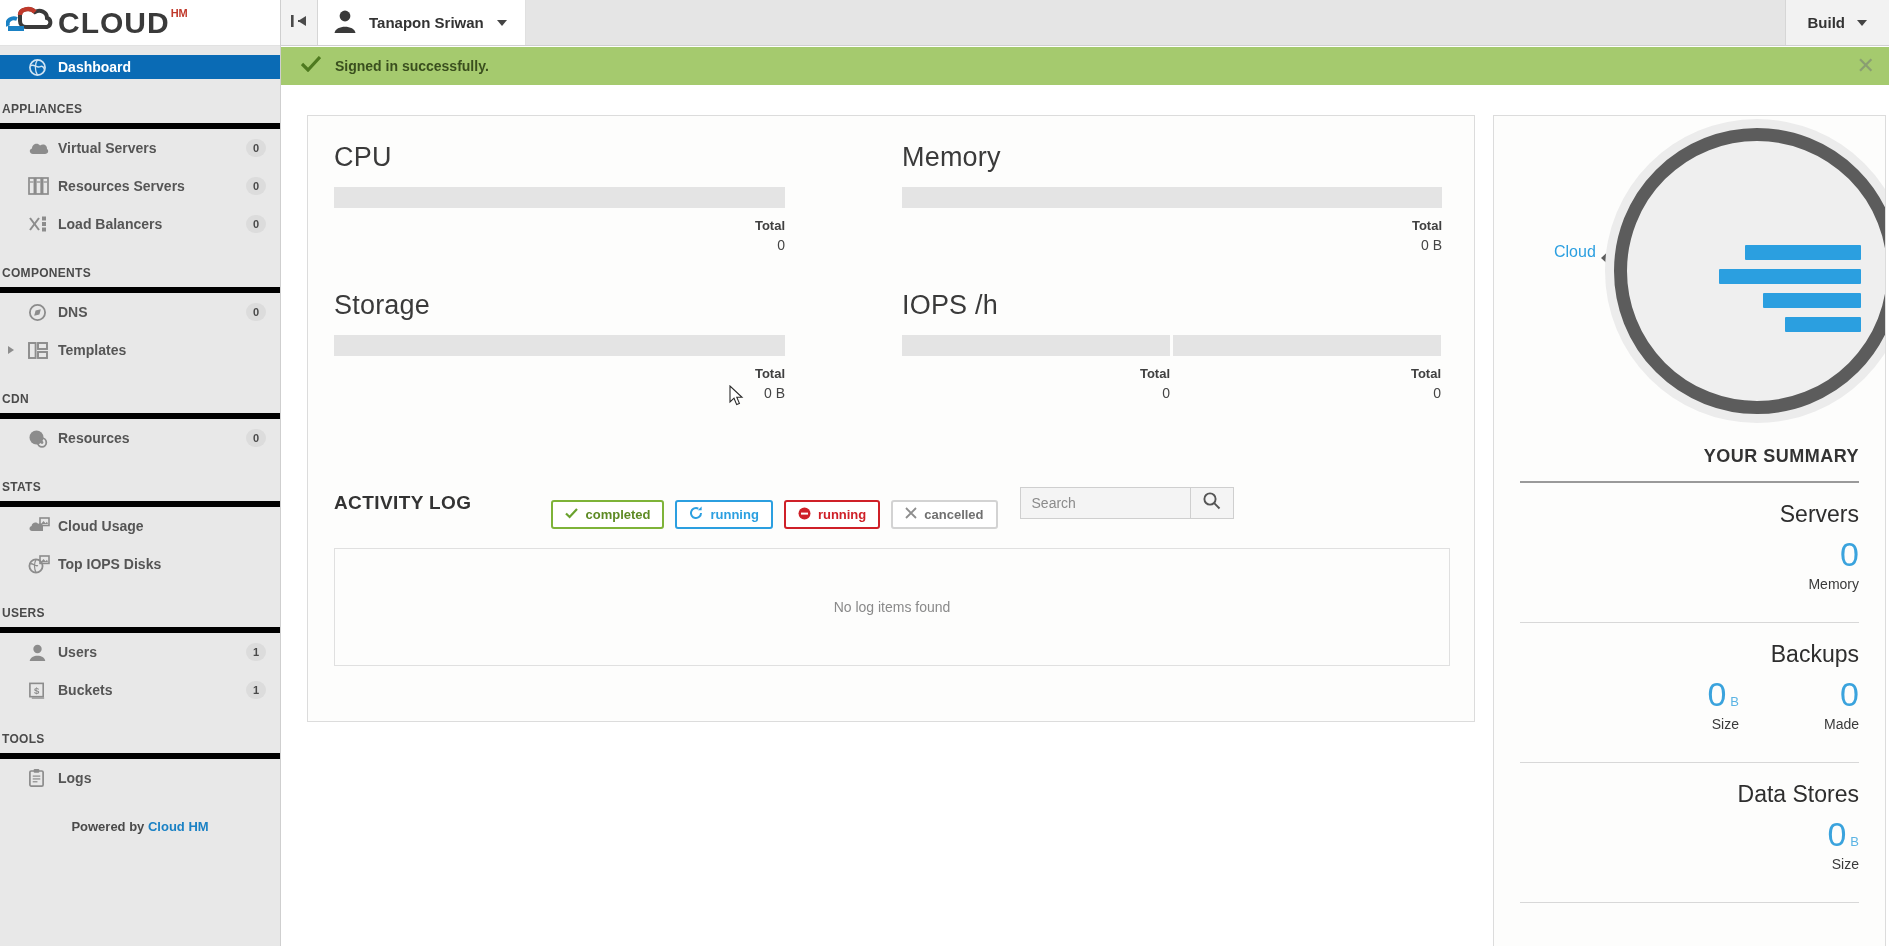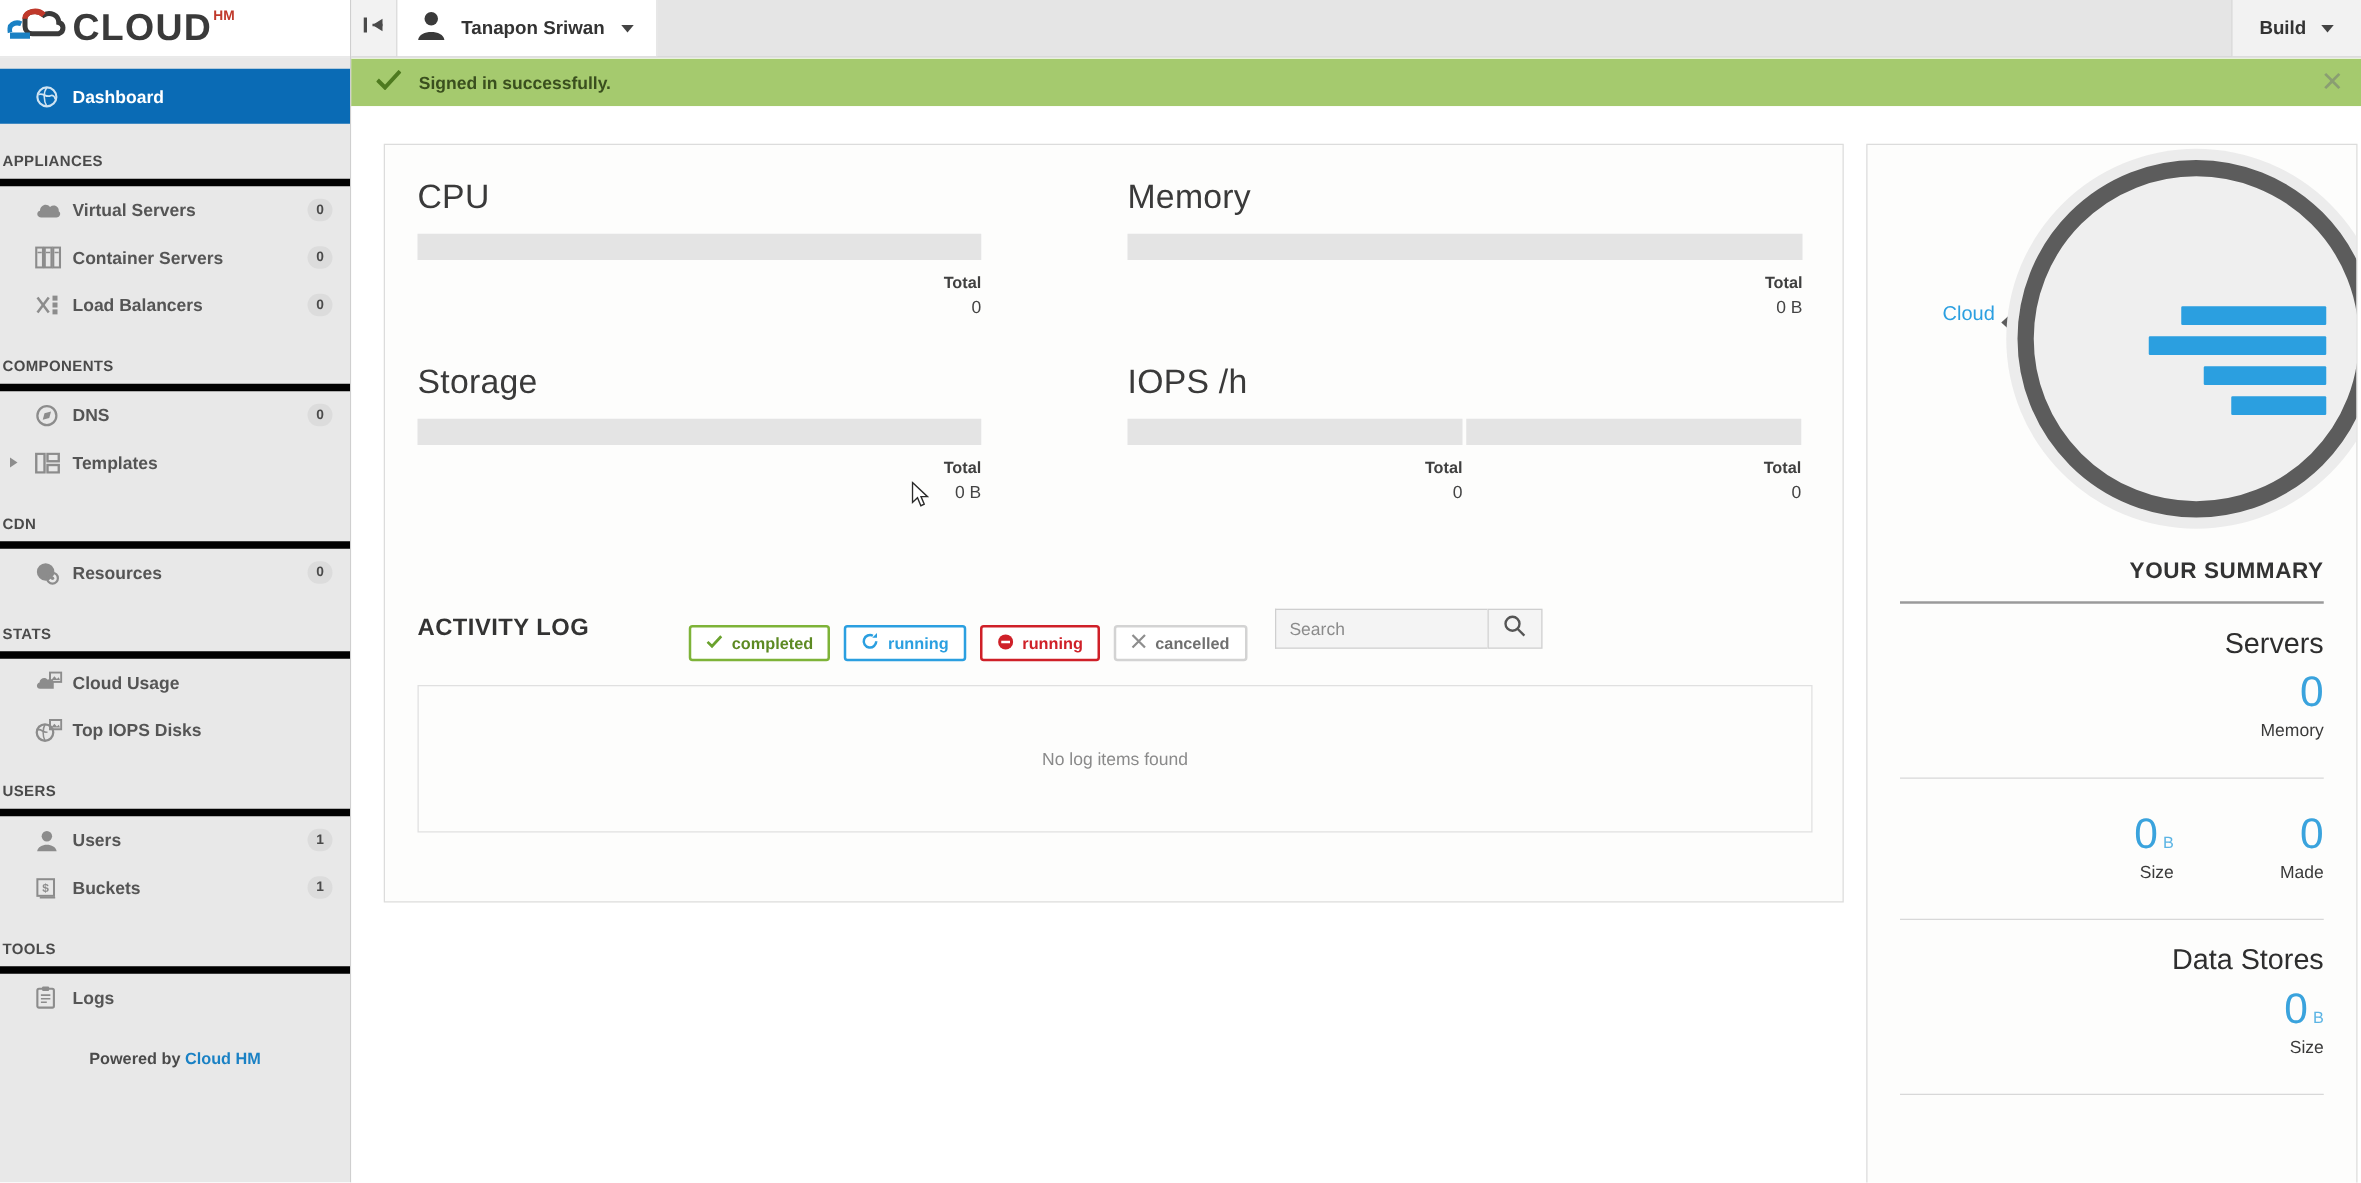--- a/index.html
+++ b/index.html
@@ -42,21 +42,21 @@
 
   .nav-item {
     display: flex; align-items: center;
     height: 38px; padding-left: 28px;
     color: #555; font-size: 14px; font-weight: bold;
     cursor: pointer; position: relative;
   }
   .nav-item.active {
     background: #0a6bb5;
     color: #ffffff;
-    height: 44px;
+    height: 24px;
     padding-left: 28px;
   }
   .nav-item .ico {
     width: 30px; display: inline-flex; align-items: center; justify-content: flex-start;
     flex: 0 0 30px;
   }
   .nav-item .lbl { flex: 1 1 auto; }
   .badge {
     background: #dcdcdc; color: #4a4a4a;
     border-radius: 9px; font-size: 11px; font-weight: bold;
@@ -283,21 +283,21 @@
               <span class="ico">
                 <svg width="21" height="18" viewBox="0 0 21 18">
                   <rect x="1" y="1" width="5.4" height="16" fill="none" stroke="#8c8c8c" stroke-width="1.7"></rect>
                   <rect x="7.8" y="1" width="5.4" height="16" fill="none" stroke="#8c8c8c" stroke-width="1.7"></rect>
                   <rect x="14.6" y="1" width="5.4" height="16" fill="none" stroke="#8c8c8c" stroke-width="1.7"></rect>
                   <line x1="2" y1="5" x2="5.4" y2="5" stroke="#8c8c8c" stroke-width="1.2"></line>
                   <line x1="8.8" y1="5" x2="12.2" y2="5" stroke="#8c8c8c" stroke-width="1.2"></line>
                   <line x1="15.6" y1="5" x2="19" y2="5" stroke="#8c8c8c" stroke-width="1.2"></line>
                 </svg>
               </span>
-              <span class="lbl">Container Servers</span>
+              <span class="lbl">Resources Servers</span>
               <span class="badge">0</span>
             </div>
             <div class="nav-item">
               <span class="ico">
                 <svg width="21" height="18" viewBox="0 0 21 18">
                   <path d="M2 3 L11 15" stroke="#8c8c8c" stroke-width="2"></path>
                   <path d="M2 15 L11 3" stroke="#8c8c8c" stroke-width="2"></path>
                   <rect x="14" y="1.5" width="4" height="4" fill="#8c8c8c"></rect>
                   <rect x="14" y="12.5" width="4" height="4" fill="#8c8c8c"></rect>
                   <rect x="14" y="7" width="4" height="4" fill="#8c8c8c"></rect>
@@ -587,20 +587,21 @@
             <div class="sum-name">Servers</div>
             <div class="sum-stats">
               <div class="sum-stat">
                 <div><span class="num">0</span></div>
                 <div class="cap">Memory</div>
               </div>
             </div>
           </div>
           <div class="sum-hr thin"></div>
           <div class="sum-block">
+            <div class="sum-name">Backups</div>
             <div class="sum-stats">
               <div class="sum-stat">
                 <div><span class="num">0</span><span class="unit">B</span></div>
                 <div class="cap">Size</div>
               </div>
               <div class="sum-stat">
                 <div><span class="num">0</span></div>
                 <div class="cap">Made</div>
               </div>
             </div>

